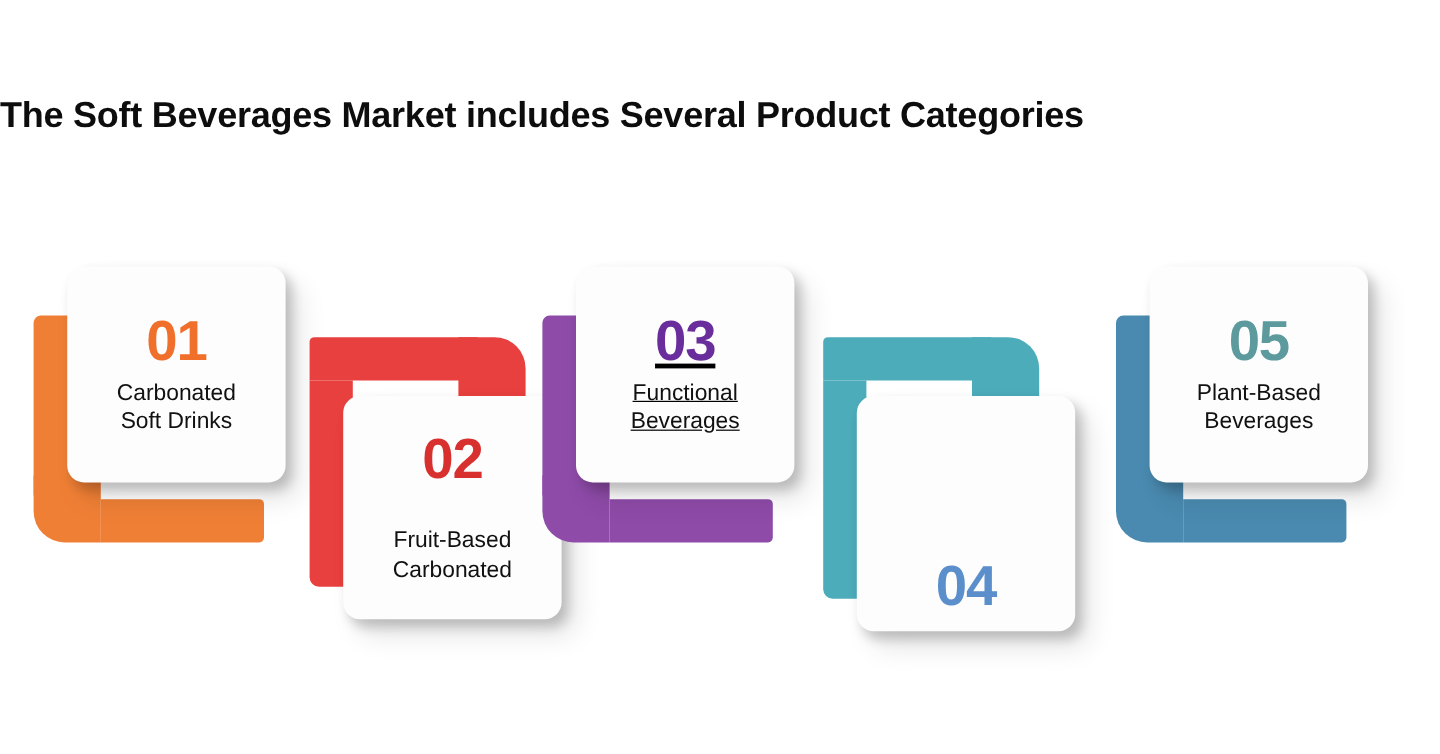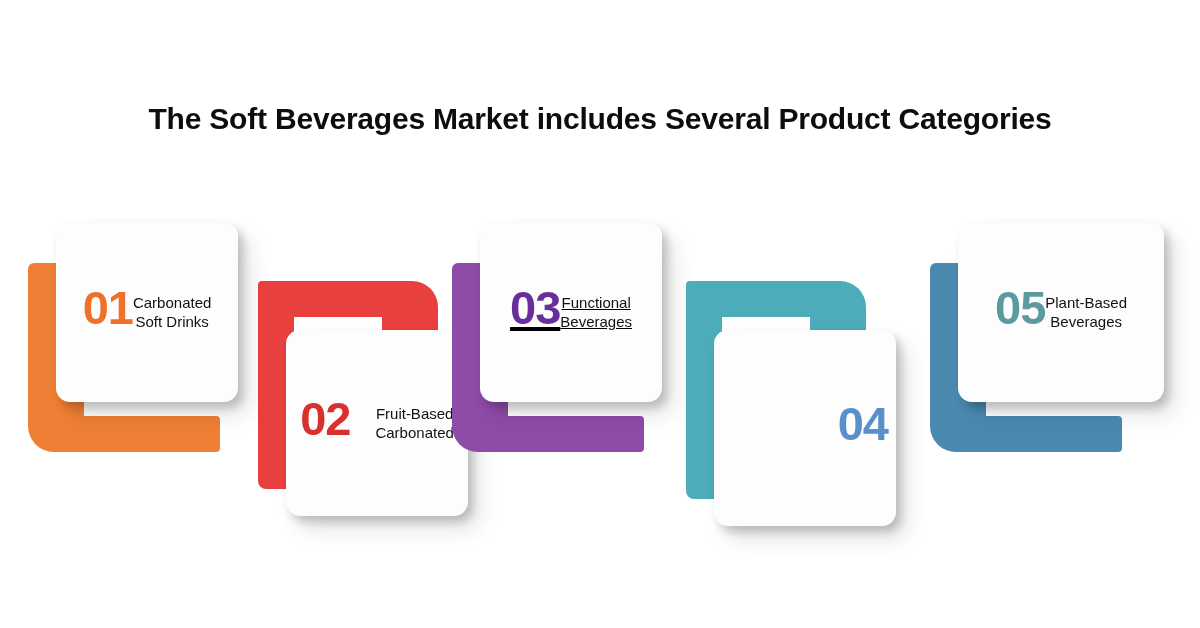--- a/index.html
+++ b/index.html
@@ -20,23 +20,23 @@
     position: relative;
     width: 1200px;
     height: 628px;
     background: #ffffff;
   }
 
   
   .title {
     position: absolute;
     left: 0;
-    top: 102px;
+    top: 80px;
     width: 1200px;
-    text-align: center;
+    text-align: left;
     font-family: "Liberation Sans", sans-serif;
     font-size: 30px;
     font-weight: bold;
     color: #0d0d0d;
     letter-spacing: -0.2px;
     white-space: nowrap;
   }
 
   
   .card-group {
@@ -65,38 +65,39 @@
   }
 
   
   .fg-card {
     position: absolute;
     background: #fdfdfd;
     border-radius: 14px;
     box-shadow: 5px 6px 10px rgba(0,0,0,0.20),
                 12px 14px 22px rgba(0,0,0,0.10);
     display: flex;
+    flex-direction: column;
     align-items: center;
     justify-content: center;
     box-sizing: border-box;
     padding: 6px 8px;
   }
 
   .card-number {
     font-family: "Liberation Sans", sans-serif;
     font-size: 47px;
     font-weight: bold;
     line-height: 1.0;
     letter-spacing: -1px;
     margin-bottom: 9px;
   }
 
   .card-label {
     font-family: "Liberation Sans", sans-serif;
-    font-size: 15px;
+    font-size: 19px;
     font-weight: normal;
     color: #111111;
     line-height: 1.27;
     text-align: center;
     white-space: pre-line;
   }
 </style>
 </head>
 <body>
 
@@ -157,20 +158,20 @@
       <div class="card-number" style="color:#5B8FCB;">04</div>
     </div>
   </div>
 
   <div class="card-group" style="left:930px; top:222px; width:250px; height:240px;">
     <div class="backdrop" style="width:250px; height:240px;">
       <div class="bd-vert" style="top:41px; height:150px; background:#4A8AB0; border-radius:6px 6px 0 0;"></div>
       <div class="bd-horz" style="left:56px; top:194px; width:136px; background:#4A8AB0; border-radius:0 4px 4px 0;"></div>
       <div class="bd-elbow" style="left:0px; top:174px; background:#4A8AB0; border-radius:0 0 0 26px;"></div>
     </div>
-    <div class="fg-card" style="left:28px; top:0px; width:206px; height:180px;">
+    <div class="fg-card" style="left:28px; top:0px; width:182px; height:180px;">
       <div class="card-number" style="color:#5D9A9E;">05</div>
       <div class="card-label">Plant-Based
 Beverages</div>
     </div>
   </div>
 
 </div>
 
 </body></html>

